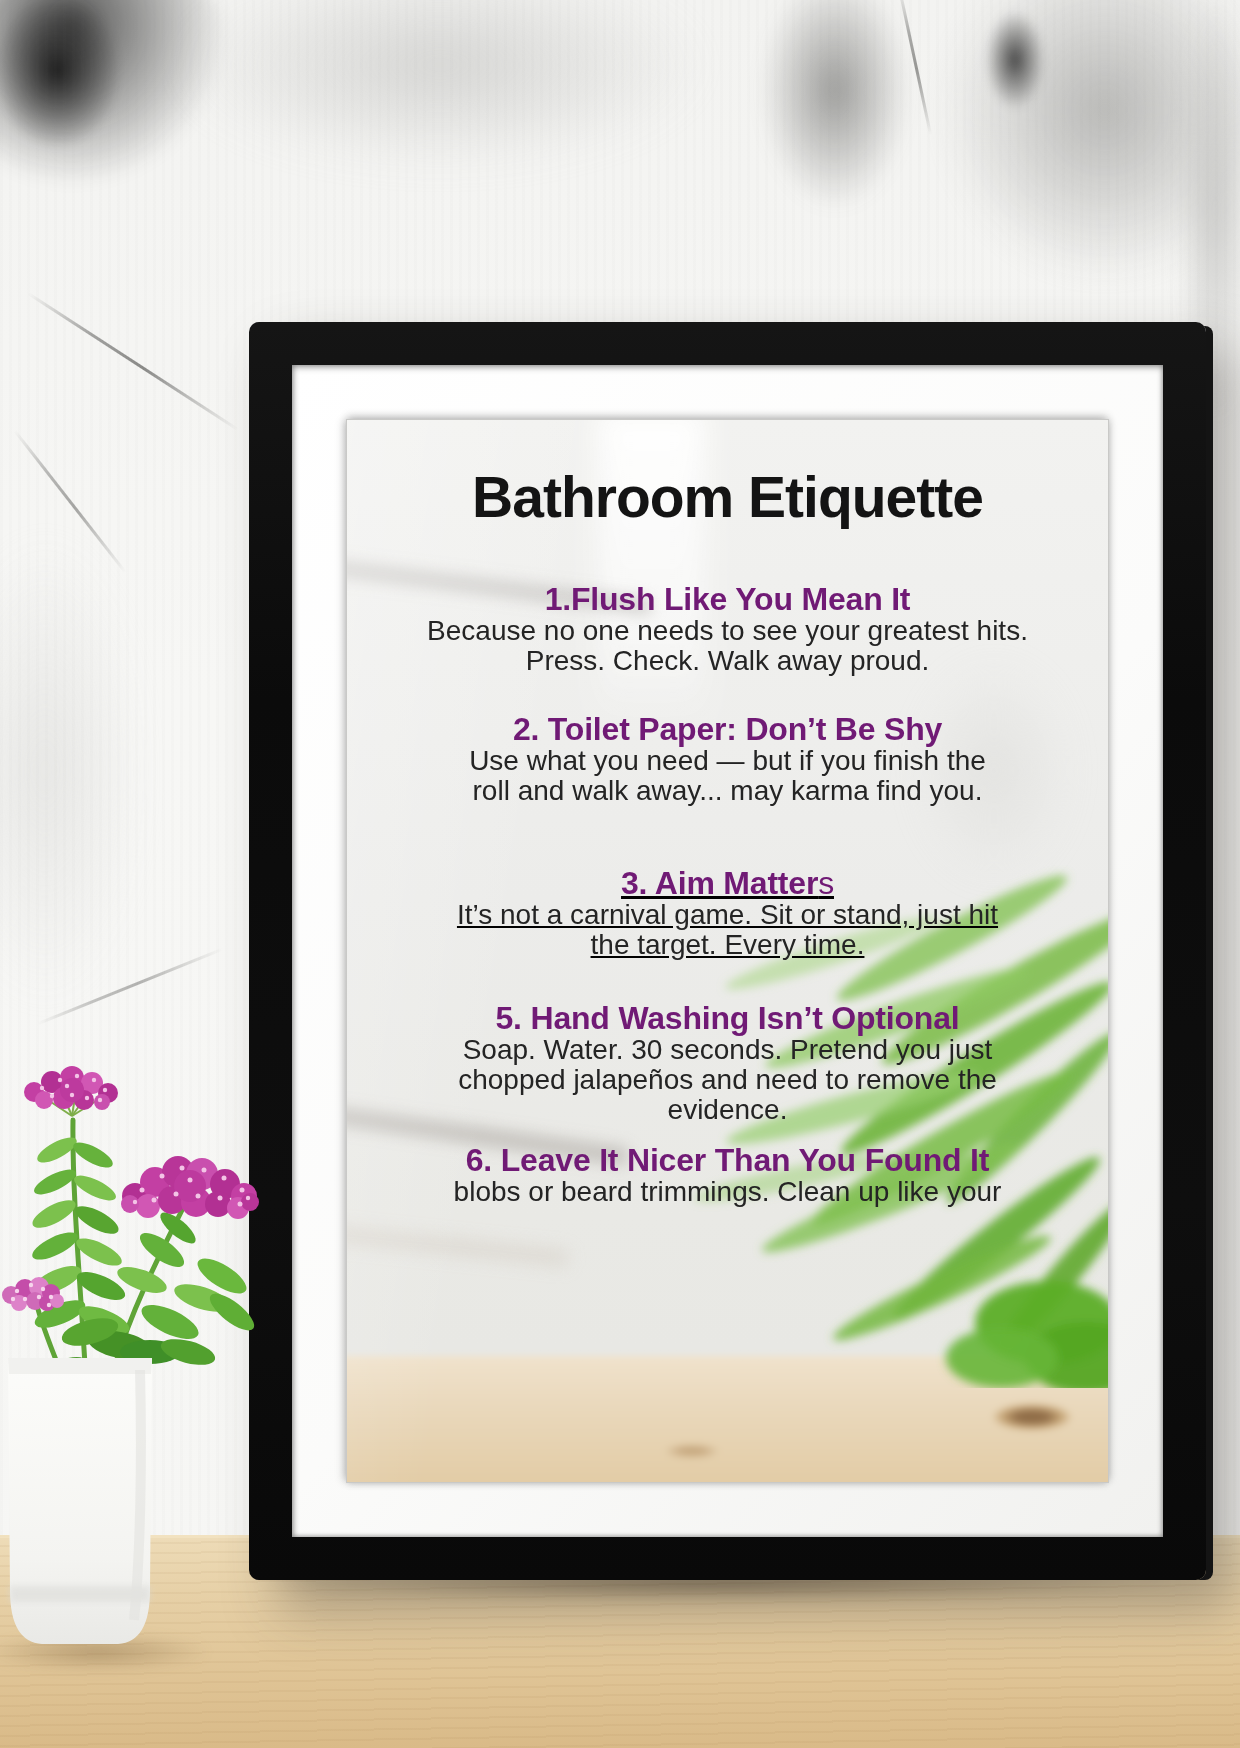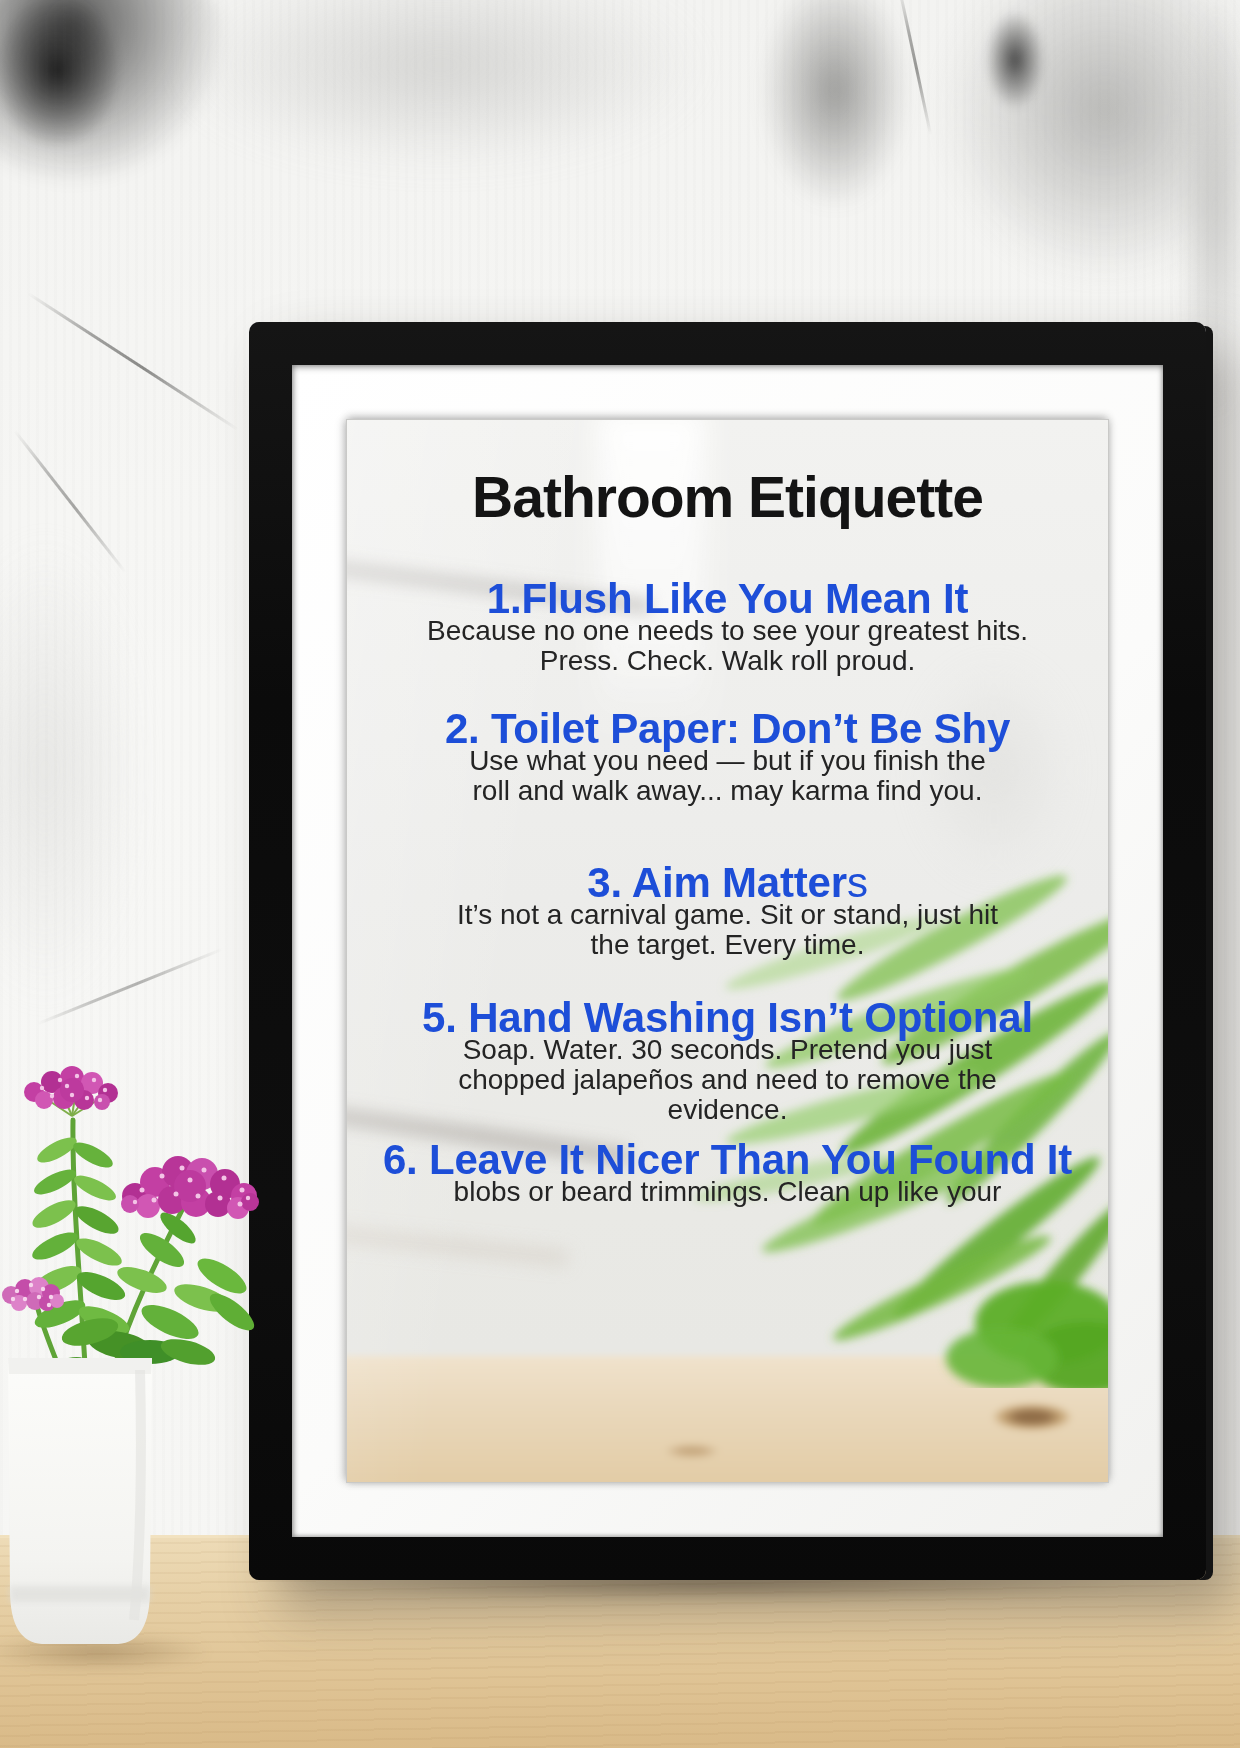--- a/index.html
+++ b/index.html
@@ -44,24 +44,24 @@
       background:linear-gradient(180deg,#f0e2cc 0%,#ead9bd 35%,#e2cba4 100%);}
   .pp-knot{position:absolute;border-radius:50%;filter:blur(2px);}
   .poster-shine{position:absolute;inset:0;background:
       linear-gradient(100deg,rgba(255,255,255,.28) 0%,rgba(255,255,255,0) 28%);pointer-events:none;}
 
   
   .poster-content{position:absolute;inset:0;z-index:3;display:flex;flex-direction:column;
       align-items:center;text-align:center;padding-top:46px;}
   .poster-title{font-size:57px;line-height:62px;font-weight:900;letter-spacing:-1px;color:#141414;}
   .section{width:100%;}
-  .sec-heading{font-size:42px;line-height:34px;font-weight:800;color:#1d4ed8;letter-spacing:-.2px;}
+  .sec-heading{font-size:32px;line-height:34px;font-weight:800;color:#701a75;letter-spacing:-.2px;}
   .sec-heading .tail{font-weight:400;}
   .sec-line{font-size:28px;line-height:30px;font-weight:400;color:#242424;}
-  .mt-s1{margin-top:54px;} .mt-s2{margin-top:36px;} .mt-s3{margin-top:60px;}
+  .mt-s1{margin-top:54px;} .mt-s2{margin-top:36px;} .mt-s3{margin-top:60px;text-decoration:underline;}
   .mt-s4{margin-top:41px;} .mt-s5{margin-top:41px;} .mt-s6{margin-top:18px;}
 
   
   .contact-shadow{position:absolute;left:248px;top:1572px;width:944px;height:30px;
       background:radial-gradient(ellipse at 50% 30%,rgba(25,15,5,.42),rgba(25,15,5,0) 70%);
       filter:blur(7px);}
   .pot-shadow{position:absolute;left:-18px;top:1632px;width:230px;height:40px;border-radius:50%;
       background:radial-gradient(ellipse,rgba(110,82,45,.38),rgba(110,82,45,0) 70%);filter:blur(6px);}
 
   .plant-svg{position:absolute;left:0;top:950px;z-index:5;}
@@ -152,21 +152,21 @@
         </div>
 
         <div class="poster-shine"></div>
 
         <div class="poster-content">
           <div class="poster-title">Bathroom Etiquette</div>
 
           <div class="section mt-s1">
             <div class="sec-heading"><span>1.Flush Like You Mean It</span><span class="tail"></span></div>
             <div class="sec-line">Because no one needs to see your greatest hits.</div>
-            <div class="sec-line">Press. Check. Walk roll proud.</div>
+            <div class="sec-line">Press. Check. Walk away proud.</div>
           </div>
 
           <div class="section mt-s2">
             <div class="sec-heading"><span>2. Toilet Paper: Don’t Be Shy</span><span class="tail"></span></div>
             <div class="sec-line">Use what you need — but if you finish the</div>
             <div class="sec-line">roll and walk away... may karma find you.</div>
           </div>
 
           <div class="section mt-s3">
             <div class="sec-heading"><span>3. Aim Matter</span><span class="tail">s</span></div>

